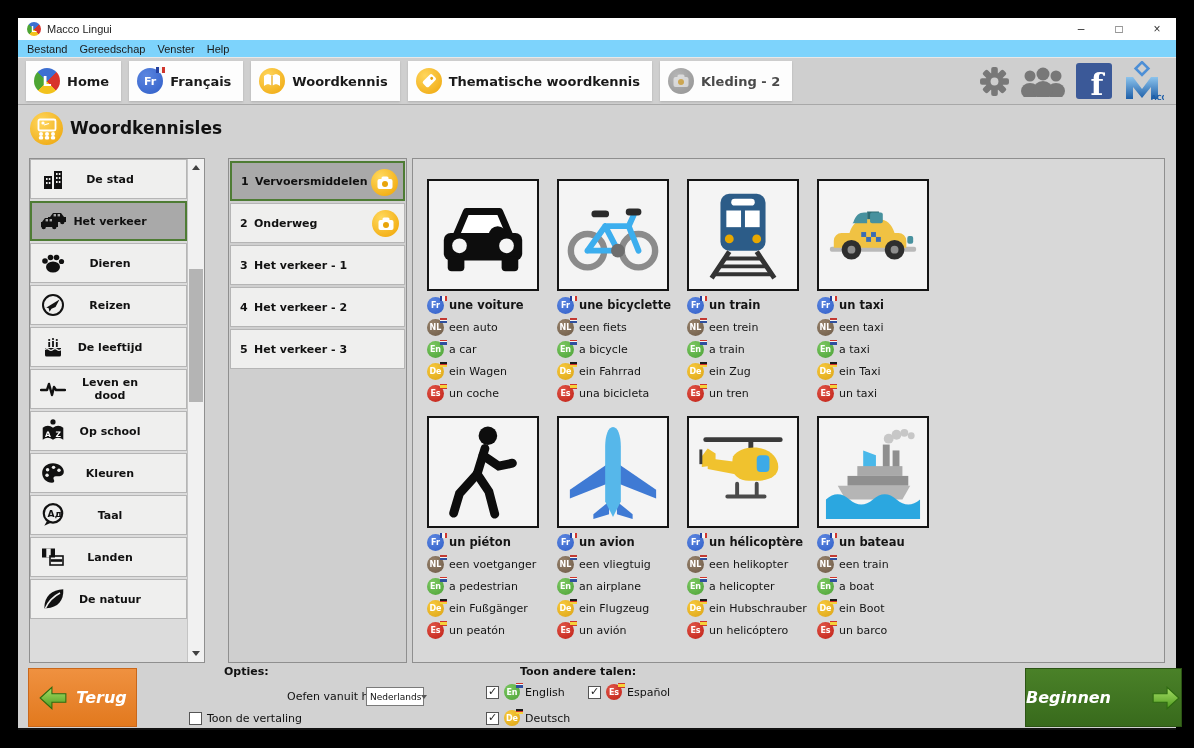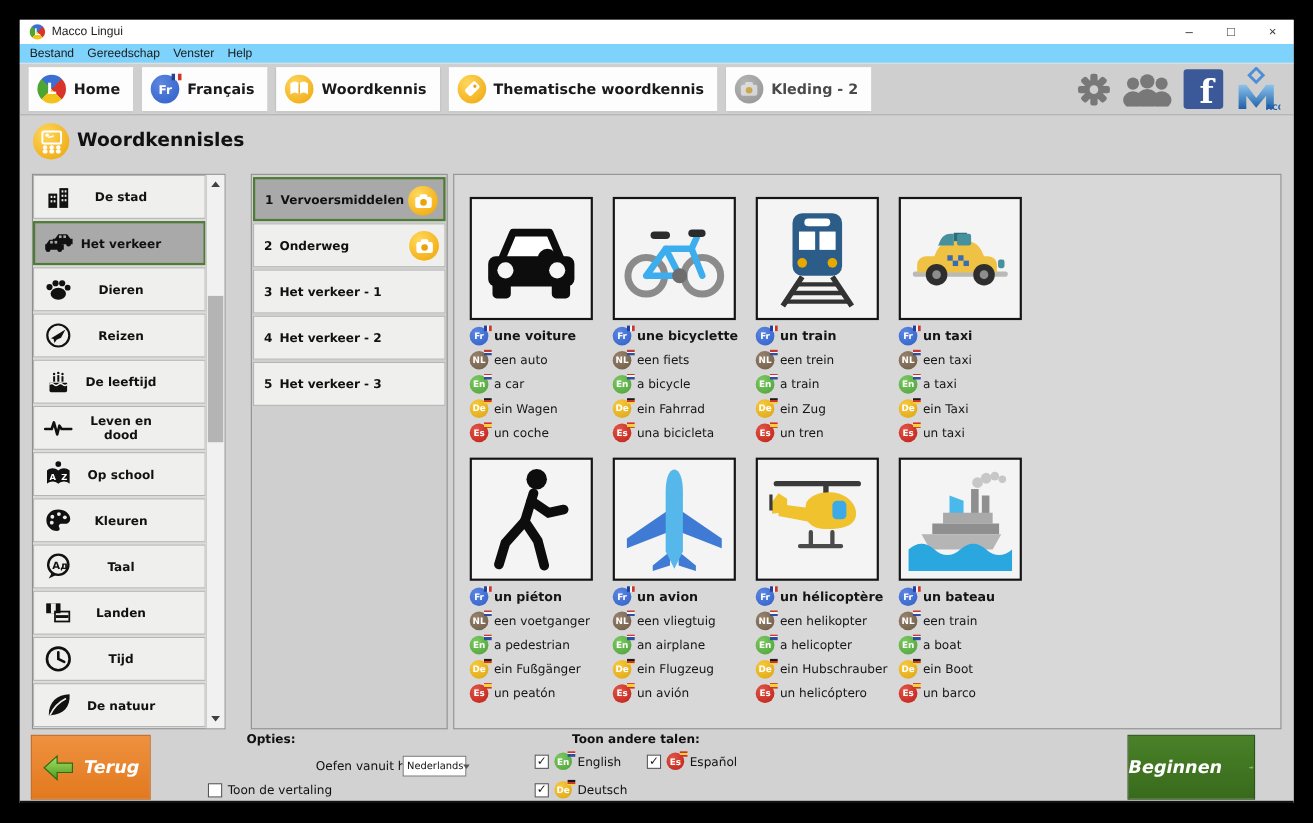--- a/index.html
+++ b/index.html
@@ -107,23 +107,23 @@
   .badge.en::after { background:linear-gradient(180deg,#d0352c 22%,#f5f5f5 22% 48%,#2e4f9e 48%); }
   .badge.de { background:radial-gradient(circle at 35% 30%,#f7c93c,#dca315); }
   .badge.de::after { background:linear-gradient(180deg,#1a1a1a 33%,#d0352c 33% 66%,#f6d23a 66%); }
   .badge.es { background:radial-gradient(circle at 35% 30%,#e05548,#c01e14); }
   .badge.es::after { background:linear-gradient(180deg,#d0352c 25%,#f6d23a 25% 75%,#d0352c 75%); }
 
   
   .btn-back { position:absolute; left:10px; top:563px; width:109px; height:59px;
     background:linear-gradient(#ef9140,#e2791e); border:1px solid #c9671b;
     display:flex; align-items:center; justify-content:center; gap:8px; }
-  .btn-start { position:absolute; left:1007px; top:563px; width:116px; height:59px;
+  .btn-start { position:absolute; left:1007px; top:563px; width:157px; height:59px;
     background:linear-gradient(#4a8128,#386a1c); border:1px solid #2c5415;
-    display:flex; align-items:center; justify-content:center; gap:24px; }
+    display:flex; align-items:center; justify-content:space-between; gap:24px; }
   .btn-label { color:#fff; font-size:16px; font-weight:bold;font-style:italic; }
   .f-label-b { position:absolute; font-size:11px; font-weight:bold; color:#111;margin-left:36px; }
   .f-row { position:absolute; display:flex; align-items:center; gap:5px; font-size:11px; color:#111; }
   .cb { width:13px; height:13px; background:#fff; border:1px solid #555; flex:0 0 13px;
     display:flex; align-items:center; justify-content:center; font-size:11px; color:#222; }
   .cb.checked::after { content:"✓"; margin-top:-1px; }
   .focus-dotted { outline:1px dotted #555; }
   .badge.small { width:16px; height:16px; flex:0 0 16px; }
   .dropdown { position:absolute; left:348px; top:582px; width:58px; height:19px; background:#fff;
     border:1px solid #7a7a7a; display:flex; align-items:center; font-size:9px; color:#111; padding-left:3px; }
@@ -477,29 +477,20 @@
                 <rect x="6.3" y="3.5" width="4.4" height="9" fill="#efefee"></rect>
                 <rect x="10" y="11" width="13" height="9" fill="none" stroke="#111" stroke-width="1.6"></rect>
                 <rect x="10.8" y="14.2" width="11.4" height="2.6" fill="#111"></rect>
               </svg>
           </div>
           <div class="side-label">Landen</div>
         </div>
         <div class="side-item">
           <div class="side-ic">
             <svg width="26" height="26" viewBox="0 0 24 24">
-                <circle cx="12" cy="12" r="9.5" fill="none" stroke="#111" stroke-width="2.2"></circle>
-                <path d="M12,6.5 V12 L17,14.5" stroke="#111" stroke-width="2.2" fill="none" stroke-linecap="round"></path>
-              </svg>
-          </div>
-          <div class="side-label">Tijd</div>
-        </div>
-        <div class="side-item">
-          <div class="side-ic">
-            <svg width="26" height="26" viewBox="0 0 24 24">
                 <path d="M4,20.5 C4,9 11,3.5 21.5,3 c0.6,10.5 -5,17 -15.5,17.5 z" fill="#111"></path>
                 <path d="M5,20.5 C8,14 12.5,9.5 18.5,6.5" stroke="#efefee" stroke-width="1.4" fill="none"></path>
               </svg>
           </div>
           <div class="side-label">De natuur</div>
         </div>
       </div>
       <div class="scrollbar">
         <div class="sb-btn up">
             <div class="tri-up"></div>

